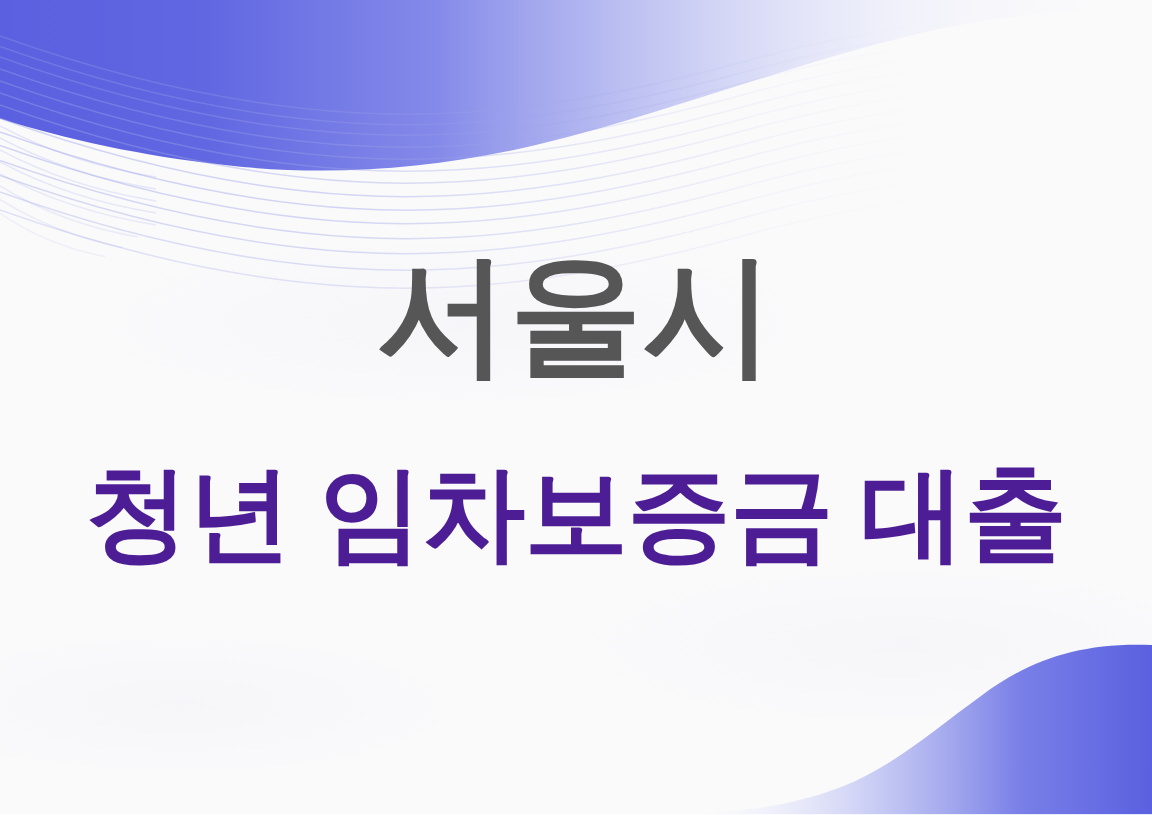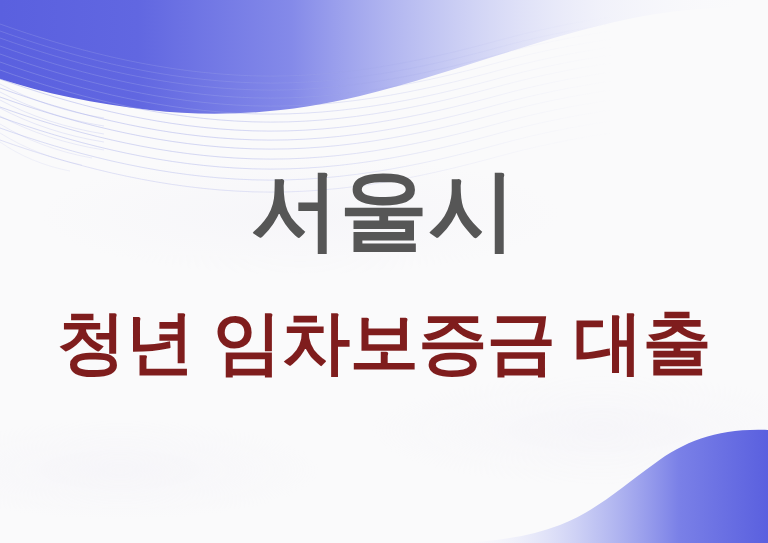--- a/index.html
+++ b/index.html
@@ -45,21 +45,21 @@
     letter-spacing: 0.5px;
     line-height: 1;
     margin: 0;
     padding: 0;
     white-space: nowrap;
     text-align: center;
   }
   .title-sub {
     font-size: 69px;
     font-weight: 700;
-    color: #7f1d1d;
+    color: #4c1d95;
     letter-spacing: -0.5px;
     line-height: 1;
     margin: 0;
     padding: 0;
     margin-top: 54px;
     white-space: nowrap;
     text-align: center;
   }
 </style>
 </head>

